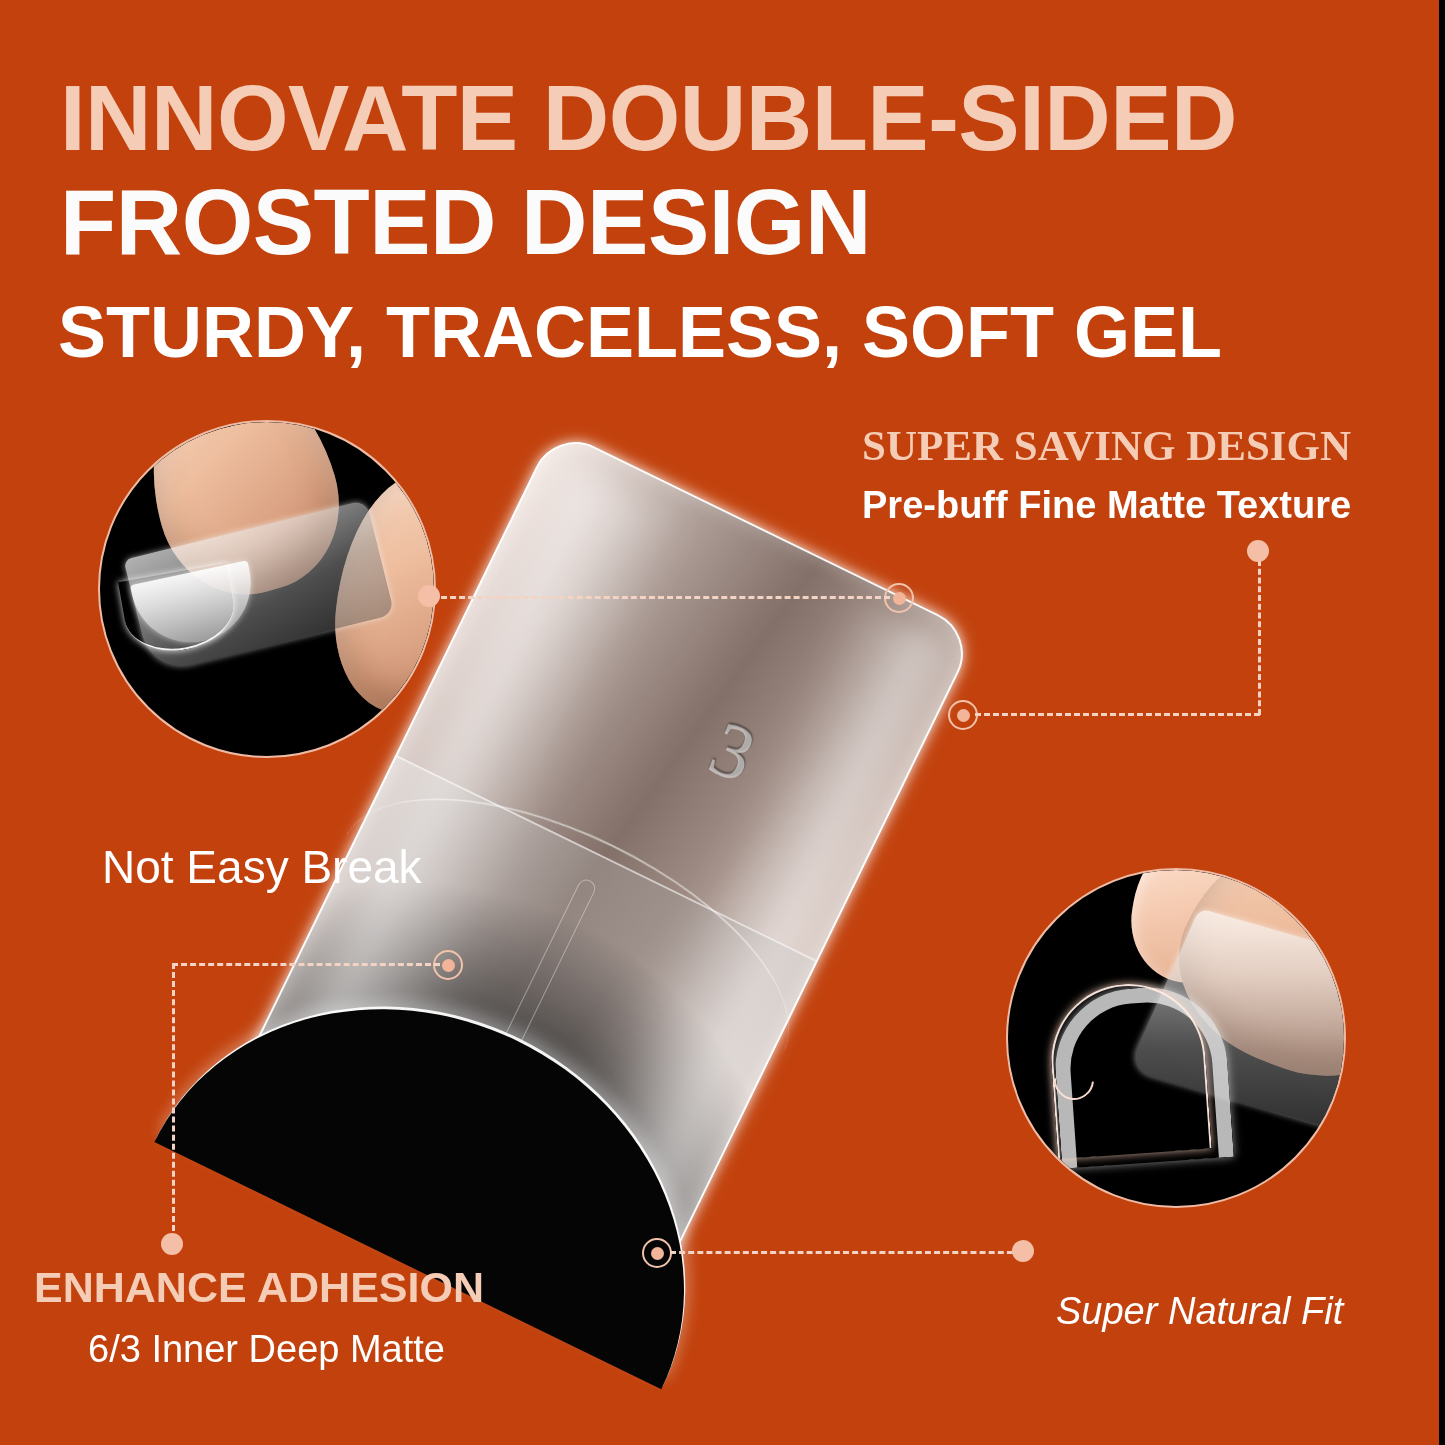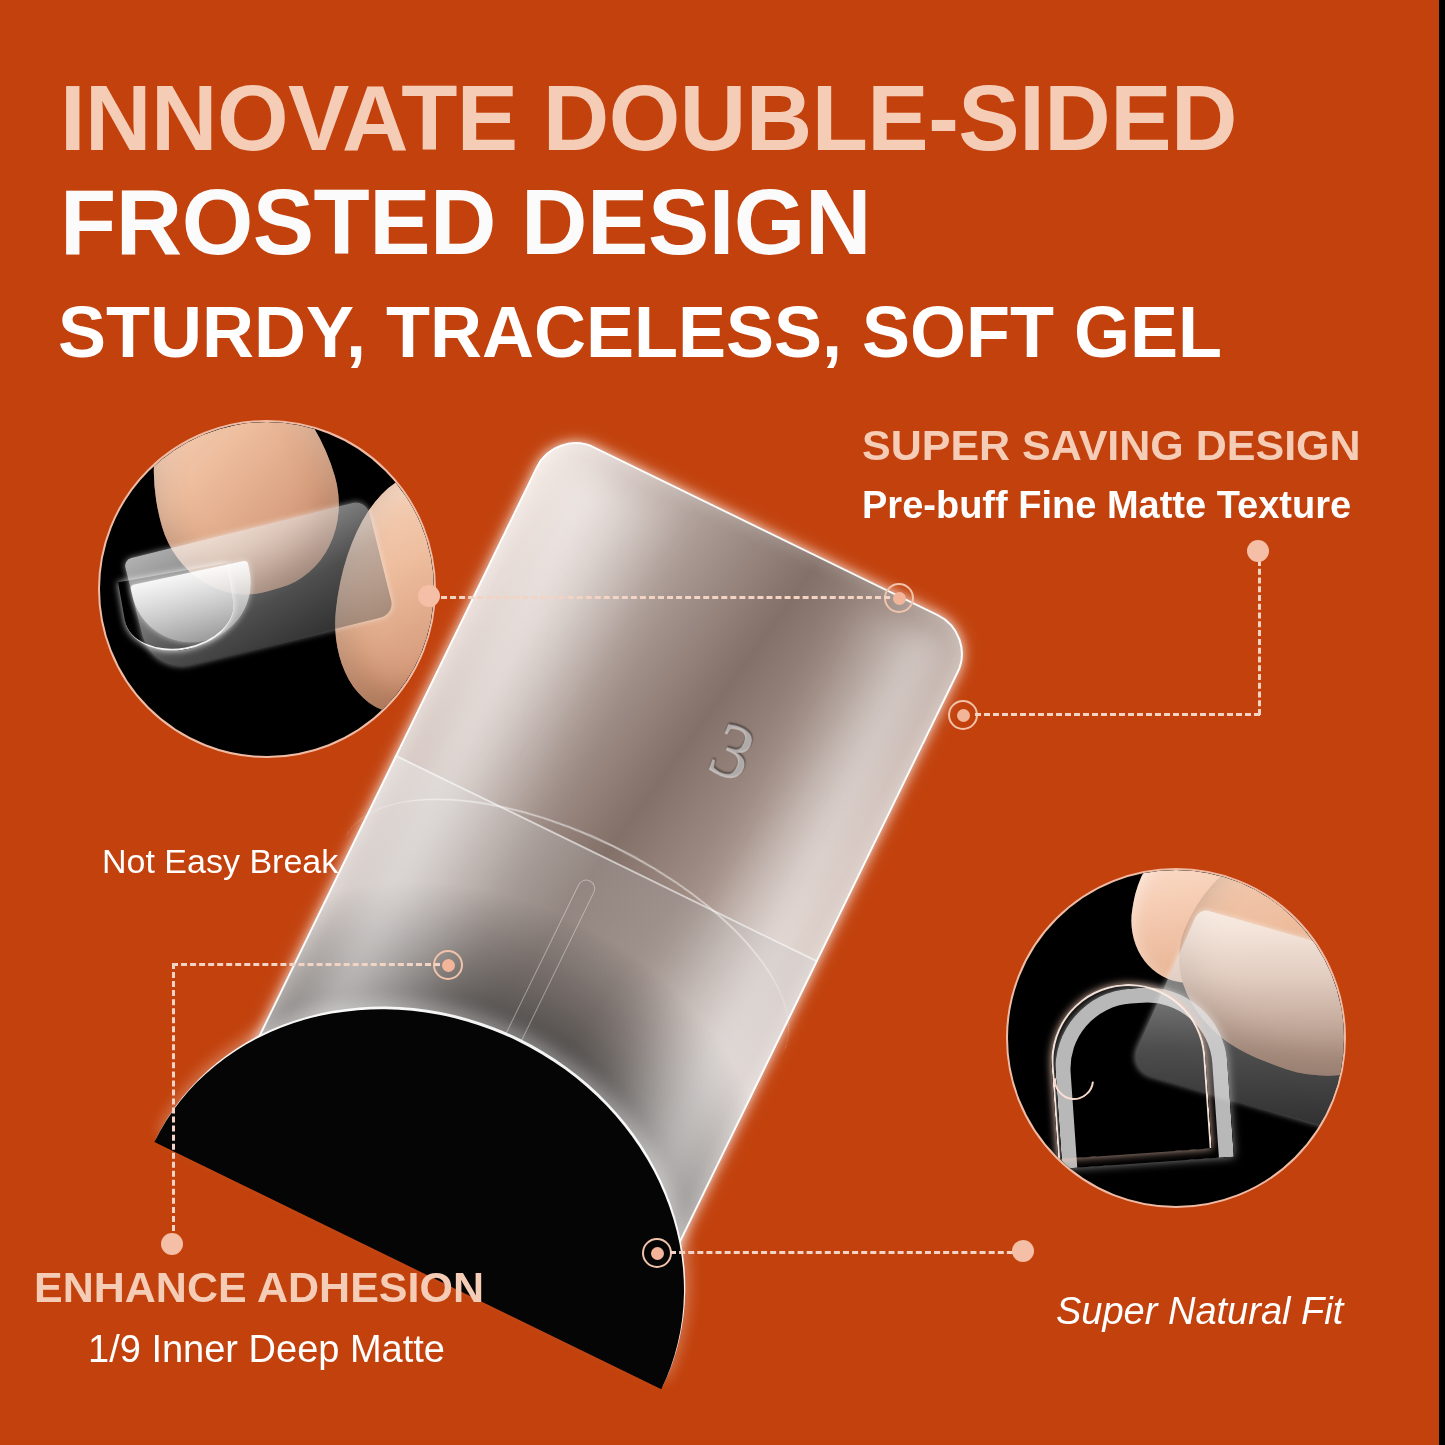--- a/index.html
+++ b/index.html
@@ -182,23 +182,23 @@
 
   <div class="dot-ring" style="left:433px;top:950px;"></div>
   <div class="dash-h" style="left:172px;top:963px;width:268px;"></div>
   <div class="dash-v" style="left:172px;top:963px;height:277px;"></div>
   <div class="dot-solid" style="left:161px;top:1233px;"></div>
 
   <div class="dot-ring" style="left:642px;top:1238px;"></div>
   <div class="dash-h" style="left:670px;top:1251px;width:352px;"></div>
   <div class="dot-solid" style="left:1012px;top:1240px;"></div>
 
-  <div class="cl-title" style="left:862px;top:424px;font-size:43px;">SUPER SAVING DESIGN</div>
+  <div class="cl-title" style="left:862px;top:424px;font-size:43px;font-family:Liberation Serif, serif;">SUPER SAVING DESIGN</div>
   <div class="cl-sub" style="left:862px;top:486px;font-size:38px;font-weight:bold;">Pre-buff Fine Matte Texture</div>
 
-  <div class="cl-sub" style="left:102px;top:844px;font-size:34px;">Not Easy Break</div>
+  <div class="cl-sub" style="left:102px;top:844px;font-size:46px;">Not Easy Break</div>
 
   <div class="cl-title" style="left:34px;top:1266px;font-size:43px;">ENHANCE ADHESION</div>
-  <div class="cl-sub" style="left:88px;top:1330px;font-size:38px;">1/9 Inner Deep Matte</div>
+  <div class="cl-sub" style="left:88px;top:1330px;font-size:38px;">6/3 Inner Deep Matte</div>
 
   <div class="cl-sub" style="left:1056px;top:1292px;font-size:38px;font-style:italic;">Super Natural Fit</div>
 
 </div>
 
 </body></html>

